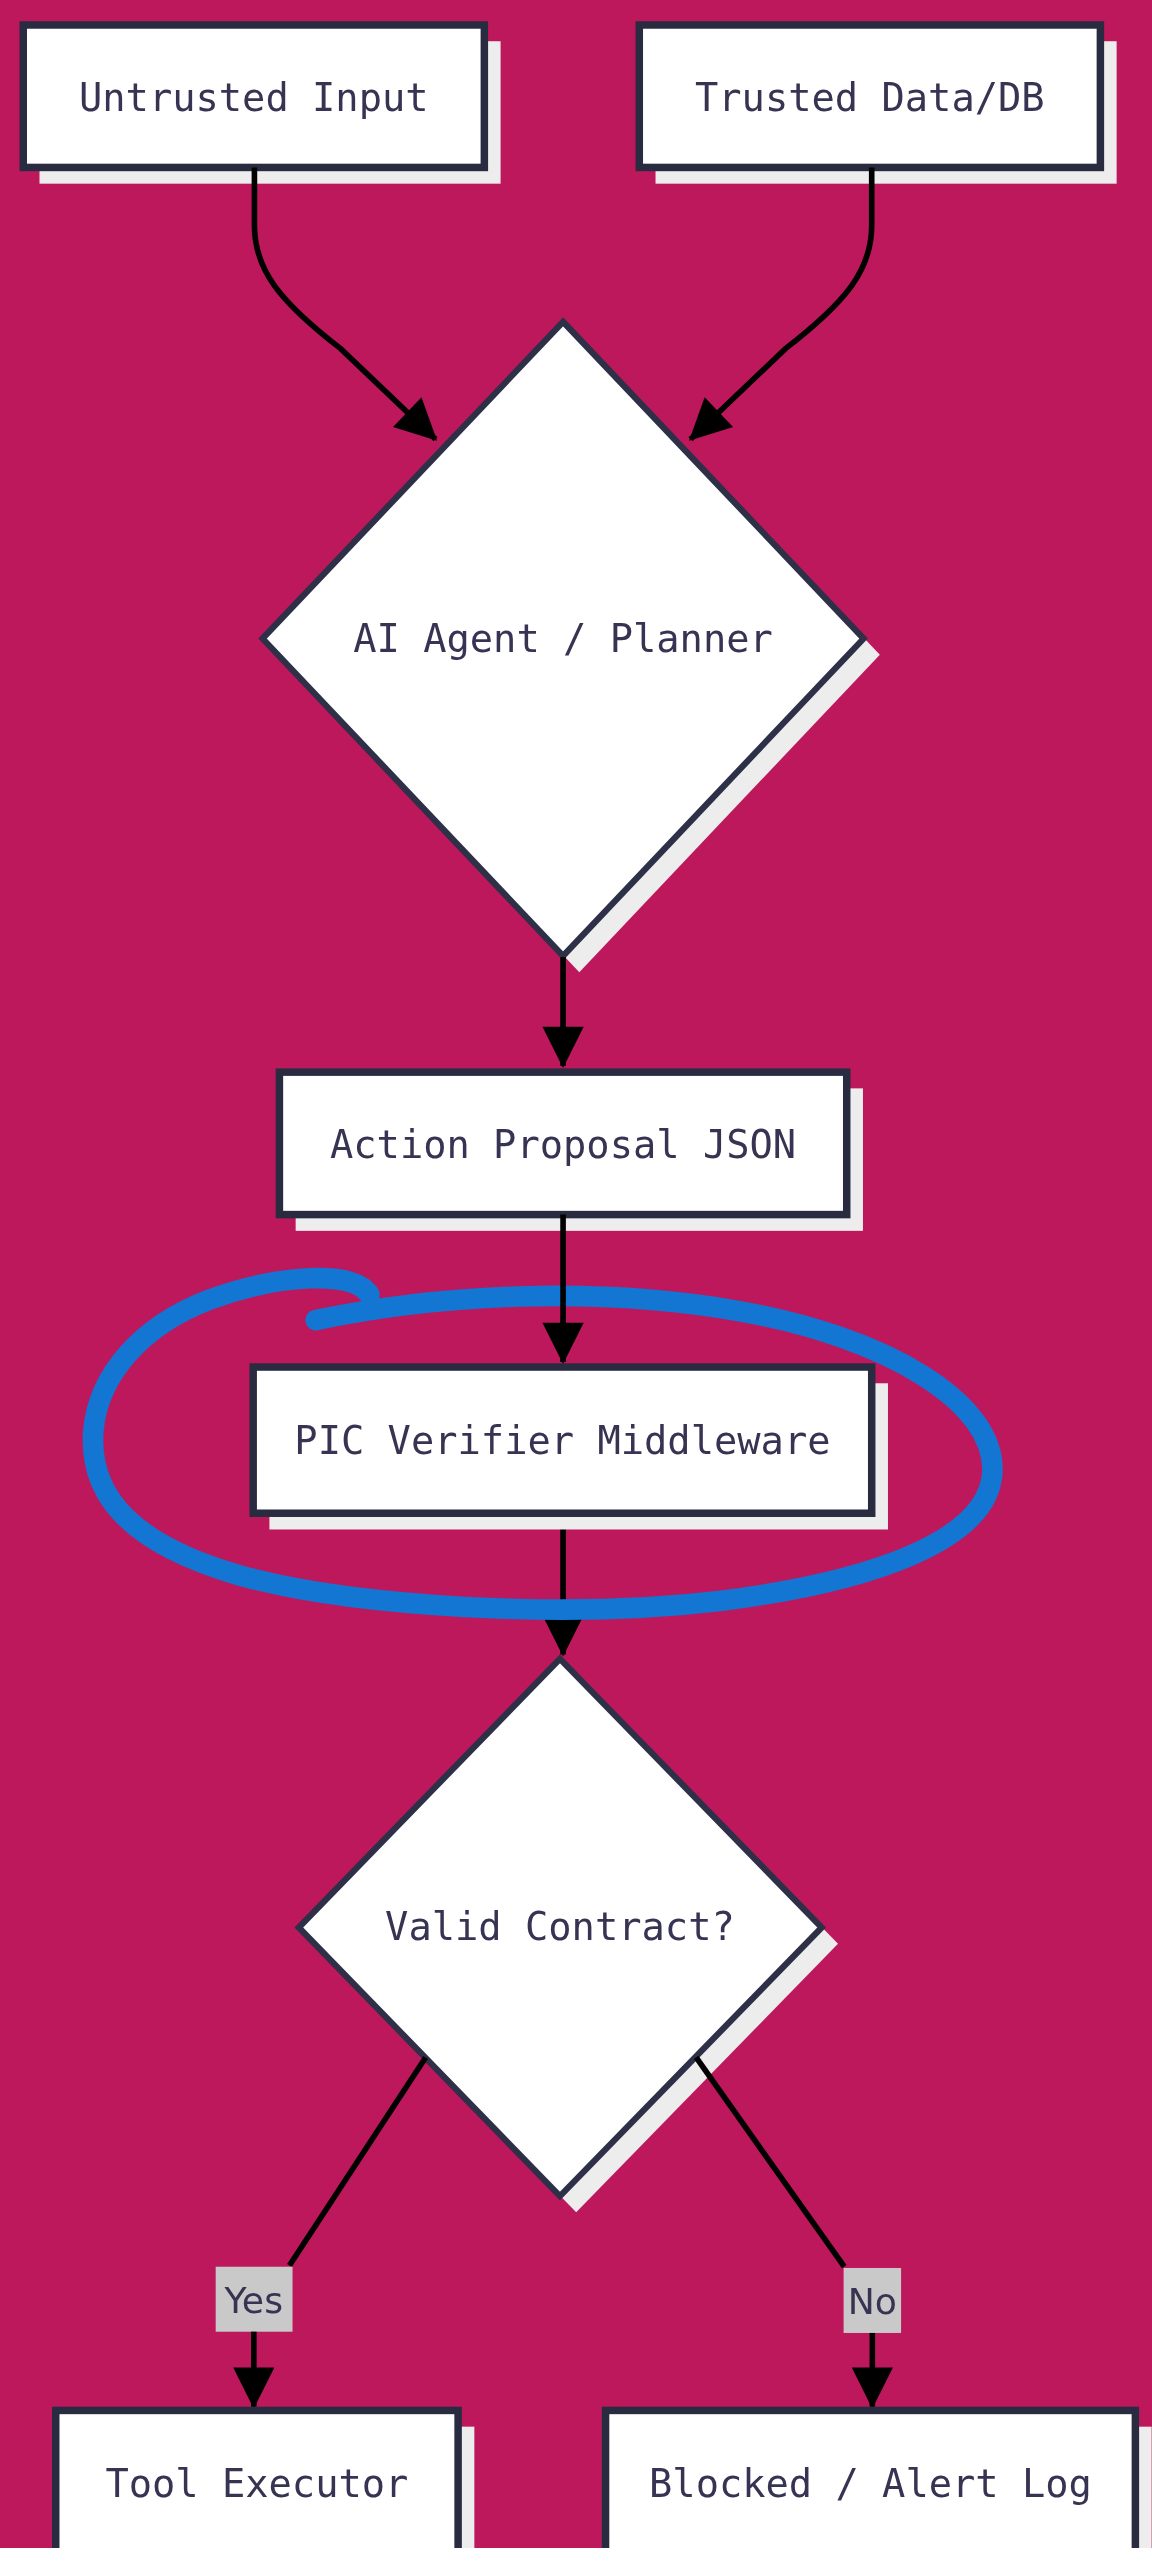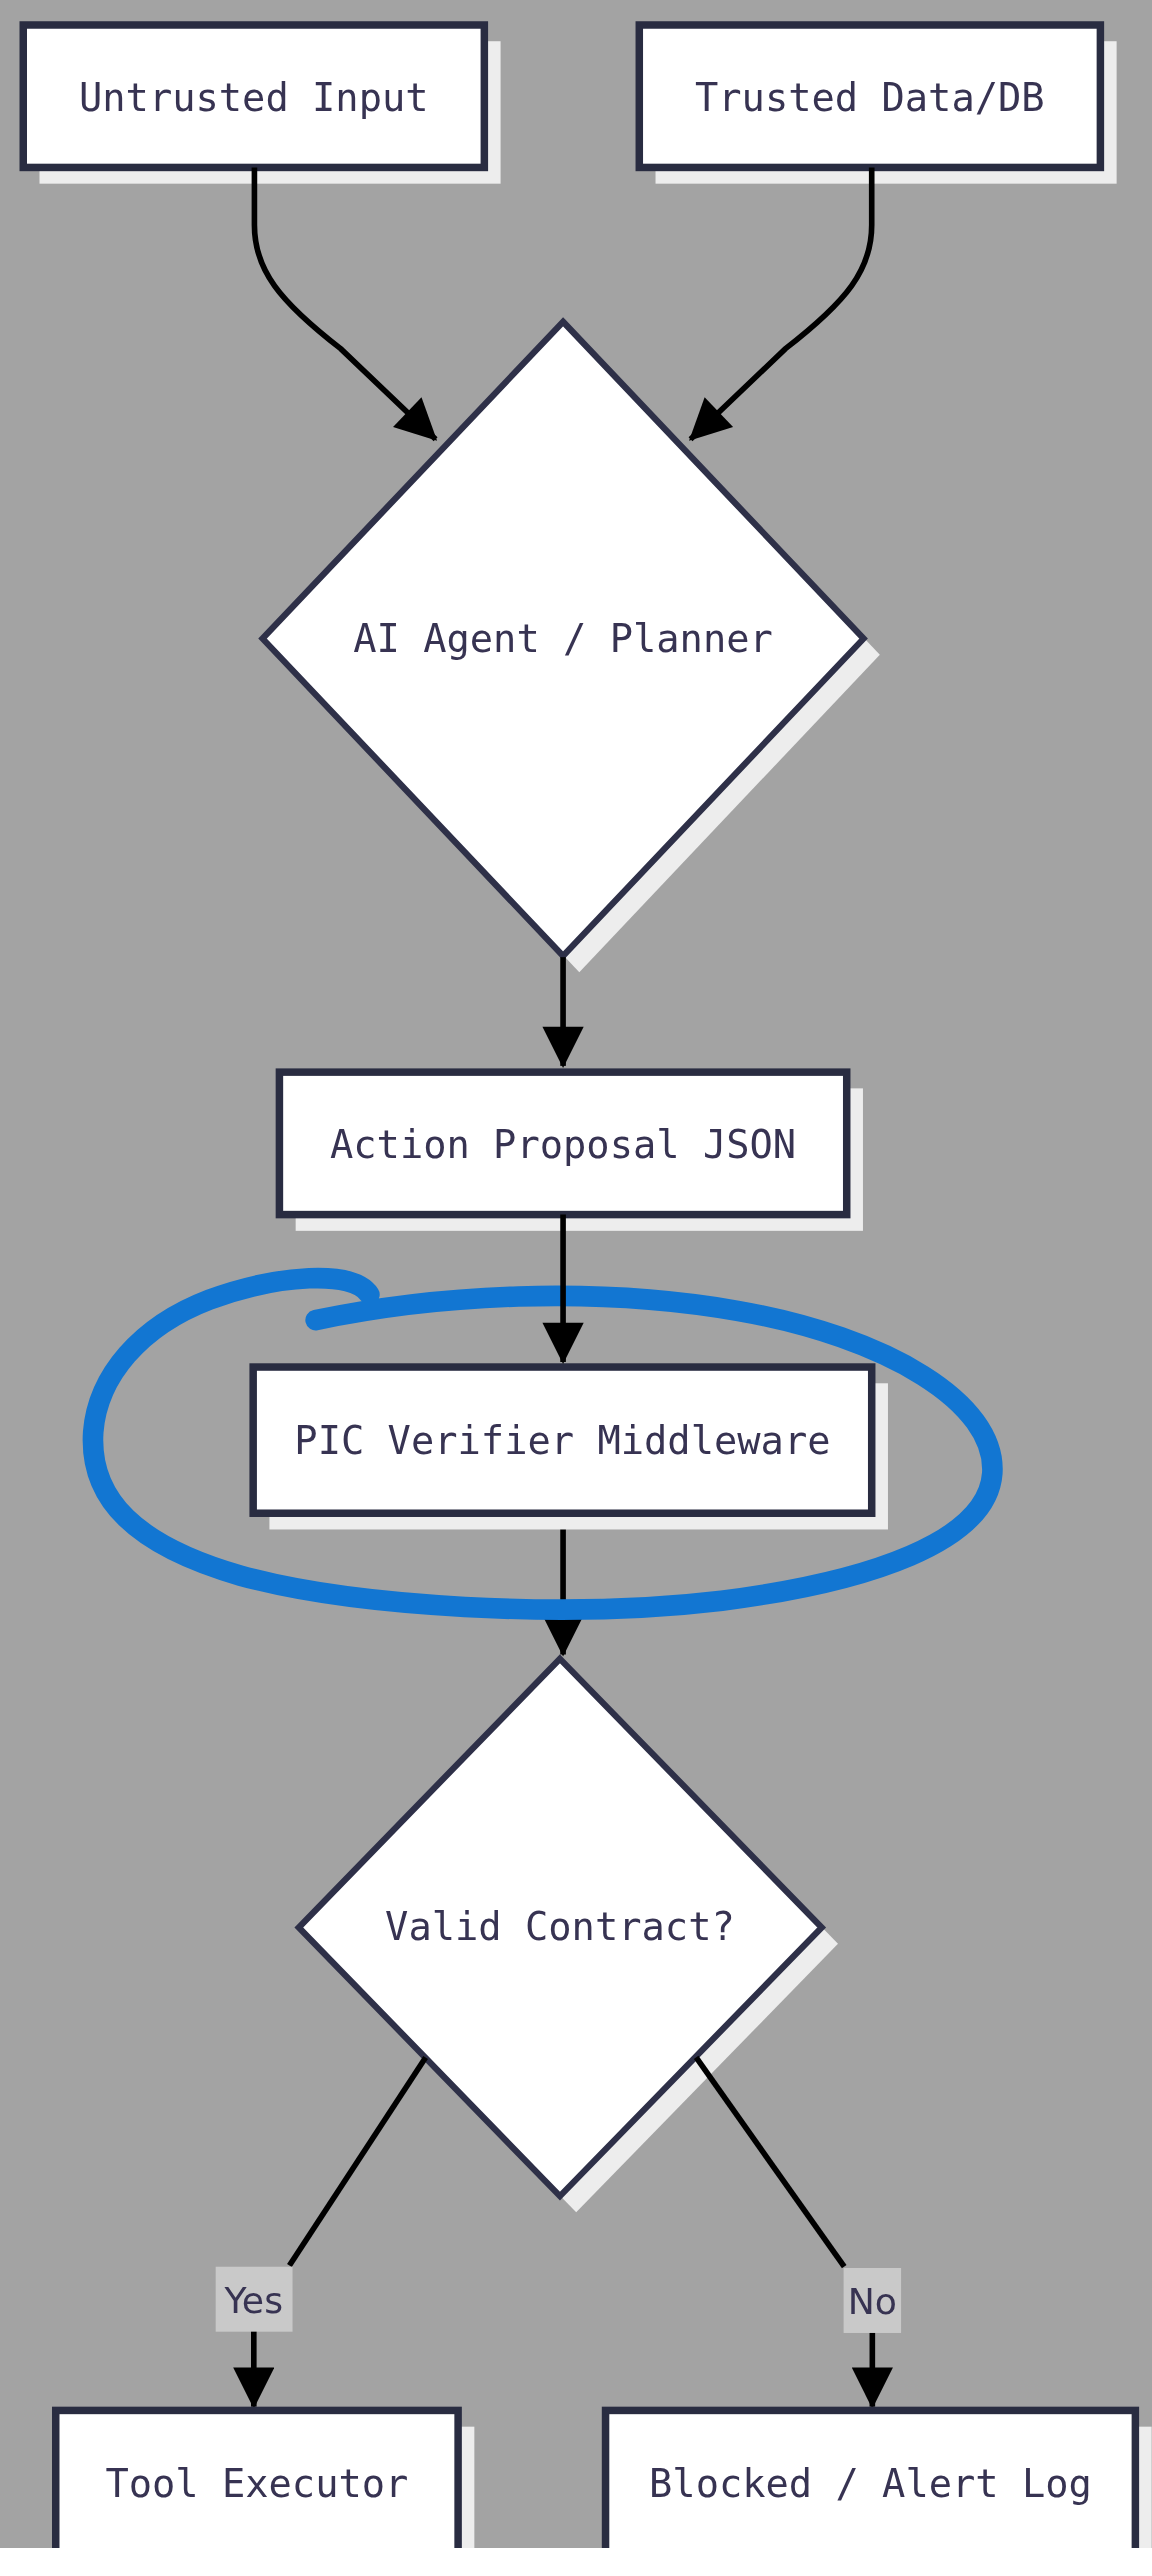--- a/index.html
+++ b/index.html
@@ -3,21 +3,21 @@
 <meta charset="utf-8">
 <style>
   html, body {
     margin: 0;
     padding: 0;
     background: #ffffff;
   }
   .canvas-wrap {
     width: 1153px;
     height: 2548px;
-    background: #a3a3a3;
+    background: #be185d;
     position: relative;
   }
   svg { display: block; }
 
   .node-box {
     fill: #ffffff;
     stroke: #292c41;
     stroke-width: 12;
   }
   .node-diamond {

